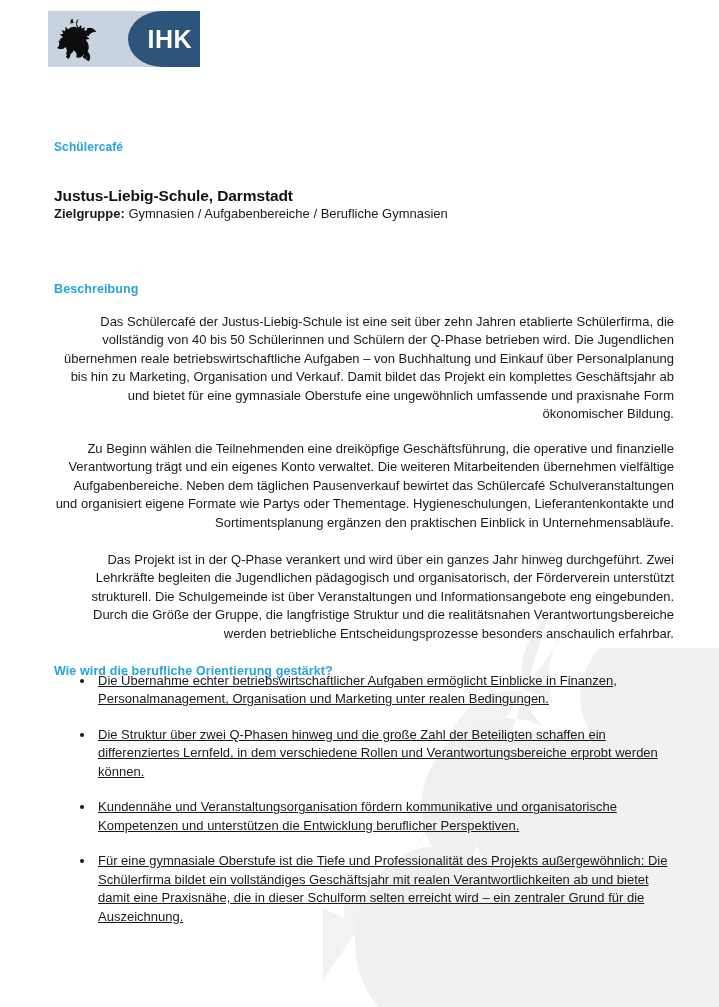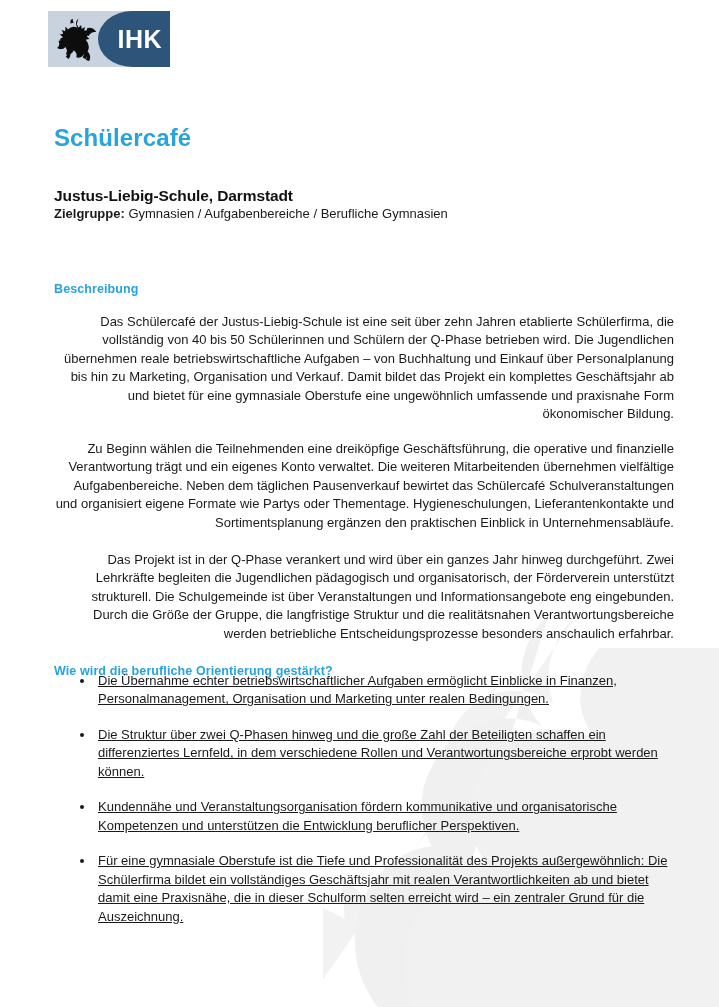--- a/index.html
+++ b/index.html
@@ -56,20 +56,21 @@
     top: 11px;
     display: flex;
     align-items: flex-start;
   }
   .logo-mark {
     position: relative;
     width: 122px;
     height: 56px;
     overflow: hidden;
     background: #c9d3e0;
+    padding-left: 30px;
   }
   .logo-mark .navy {
     position: absolute;
     top: 0;
     right: 0;
     width: 72px;
     height: 100%;
     background: #2d5479;
     border-radius: 34px 0 0 34px / 50% 0 0 50%;
   }
@@ -99,22 +100,22 @@
     font-size: 10.5px;
     line-height: 1.42;
     color: #3b3b3b;
     white-space: nowrap;
   }
 
   
   .doc-title {
     position: absolute;
     left: 54px;
-    top: 108px;
-    font-size: 24px;
+    top: 132px;
+    font-size: 12px;
     font-weight: bold;
     color: #28a3dc;
     letter-spacing: 0.1px;
   }
   .school-name {
     position: absolute;
     left: 54px;
     top: 174px;
     font-size: 15.5px;
     font-weight: bold;

